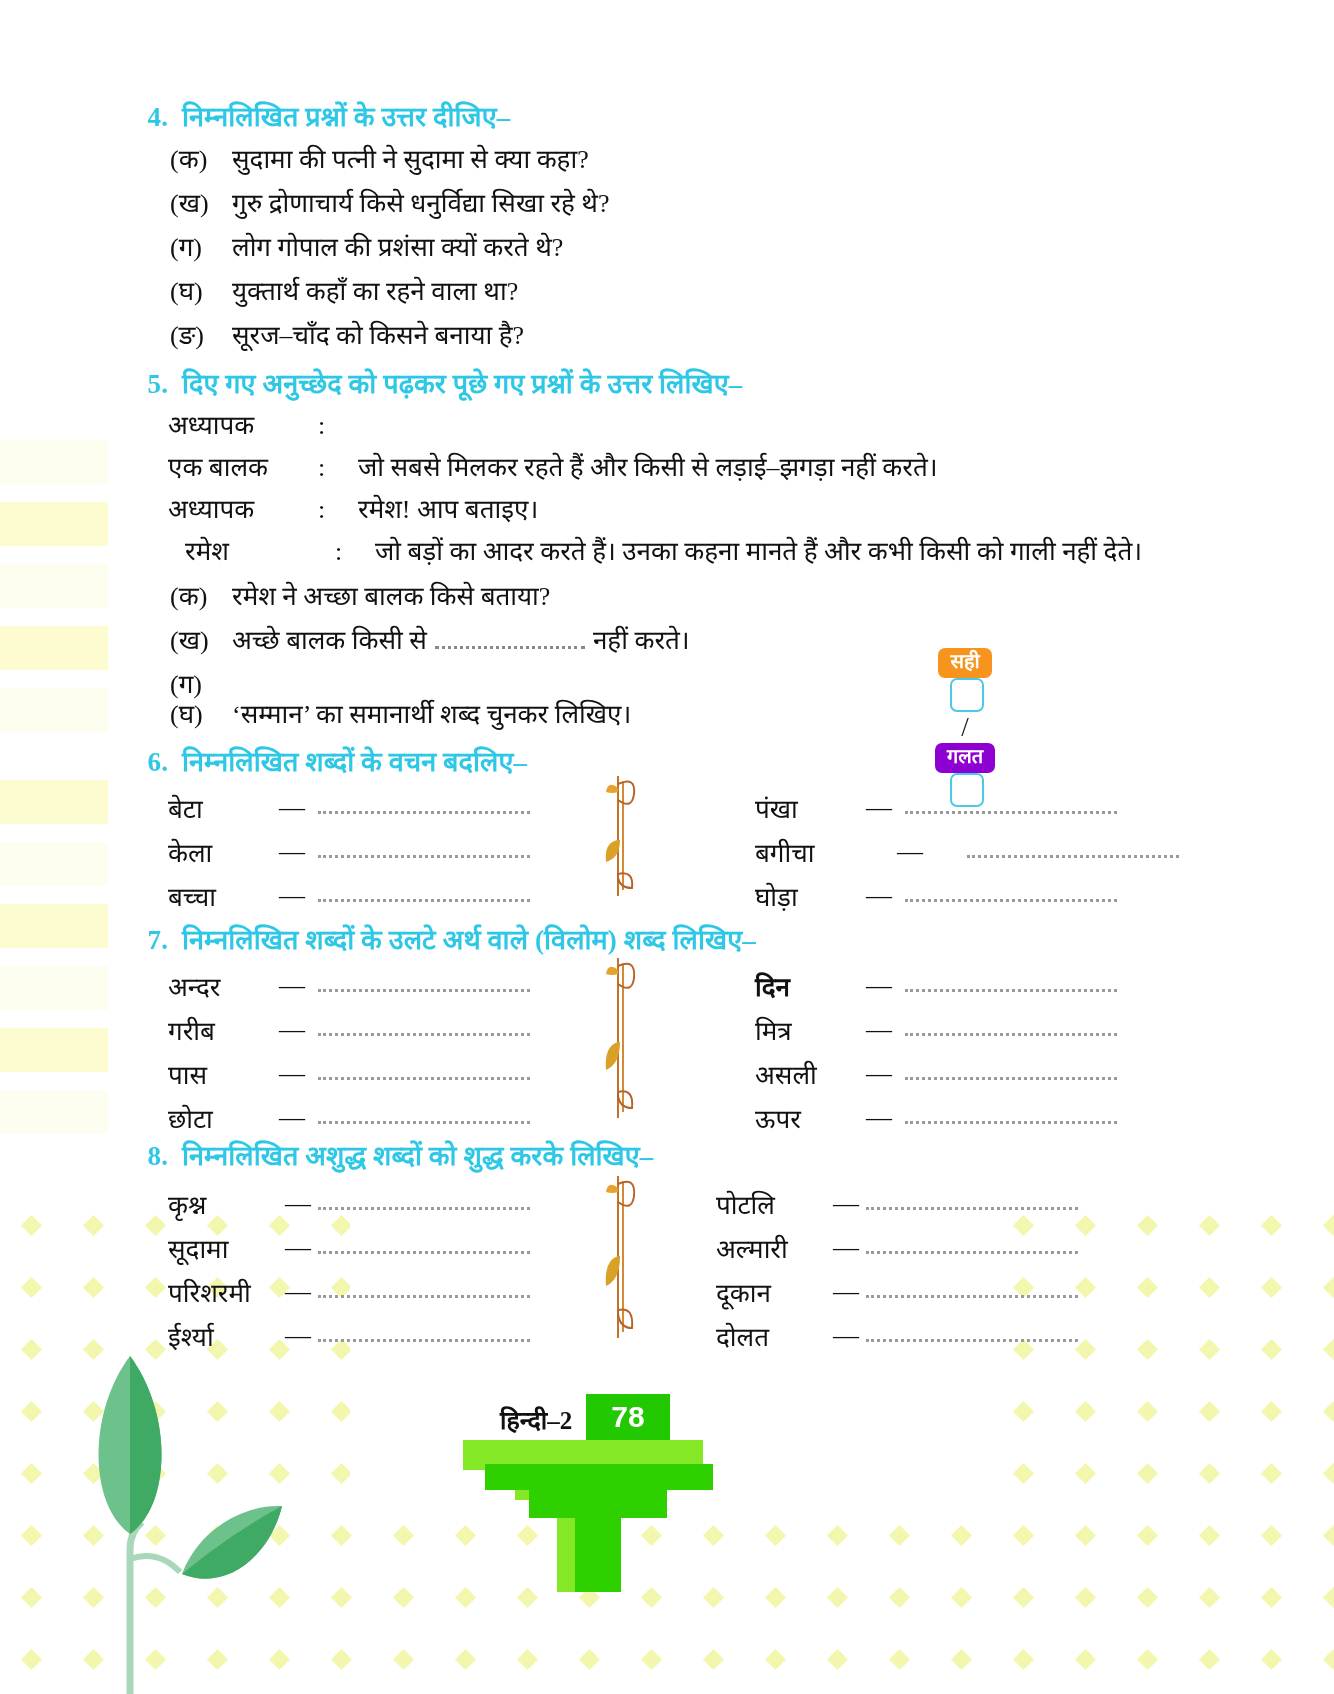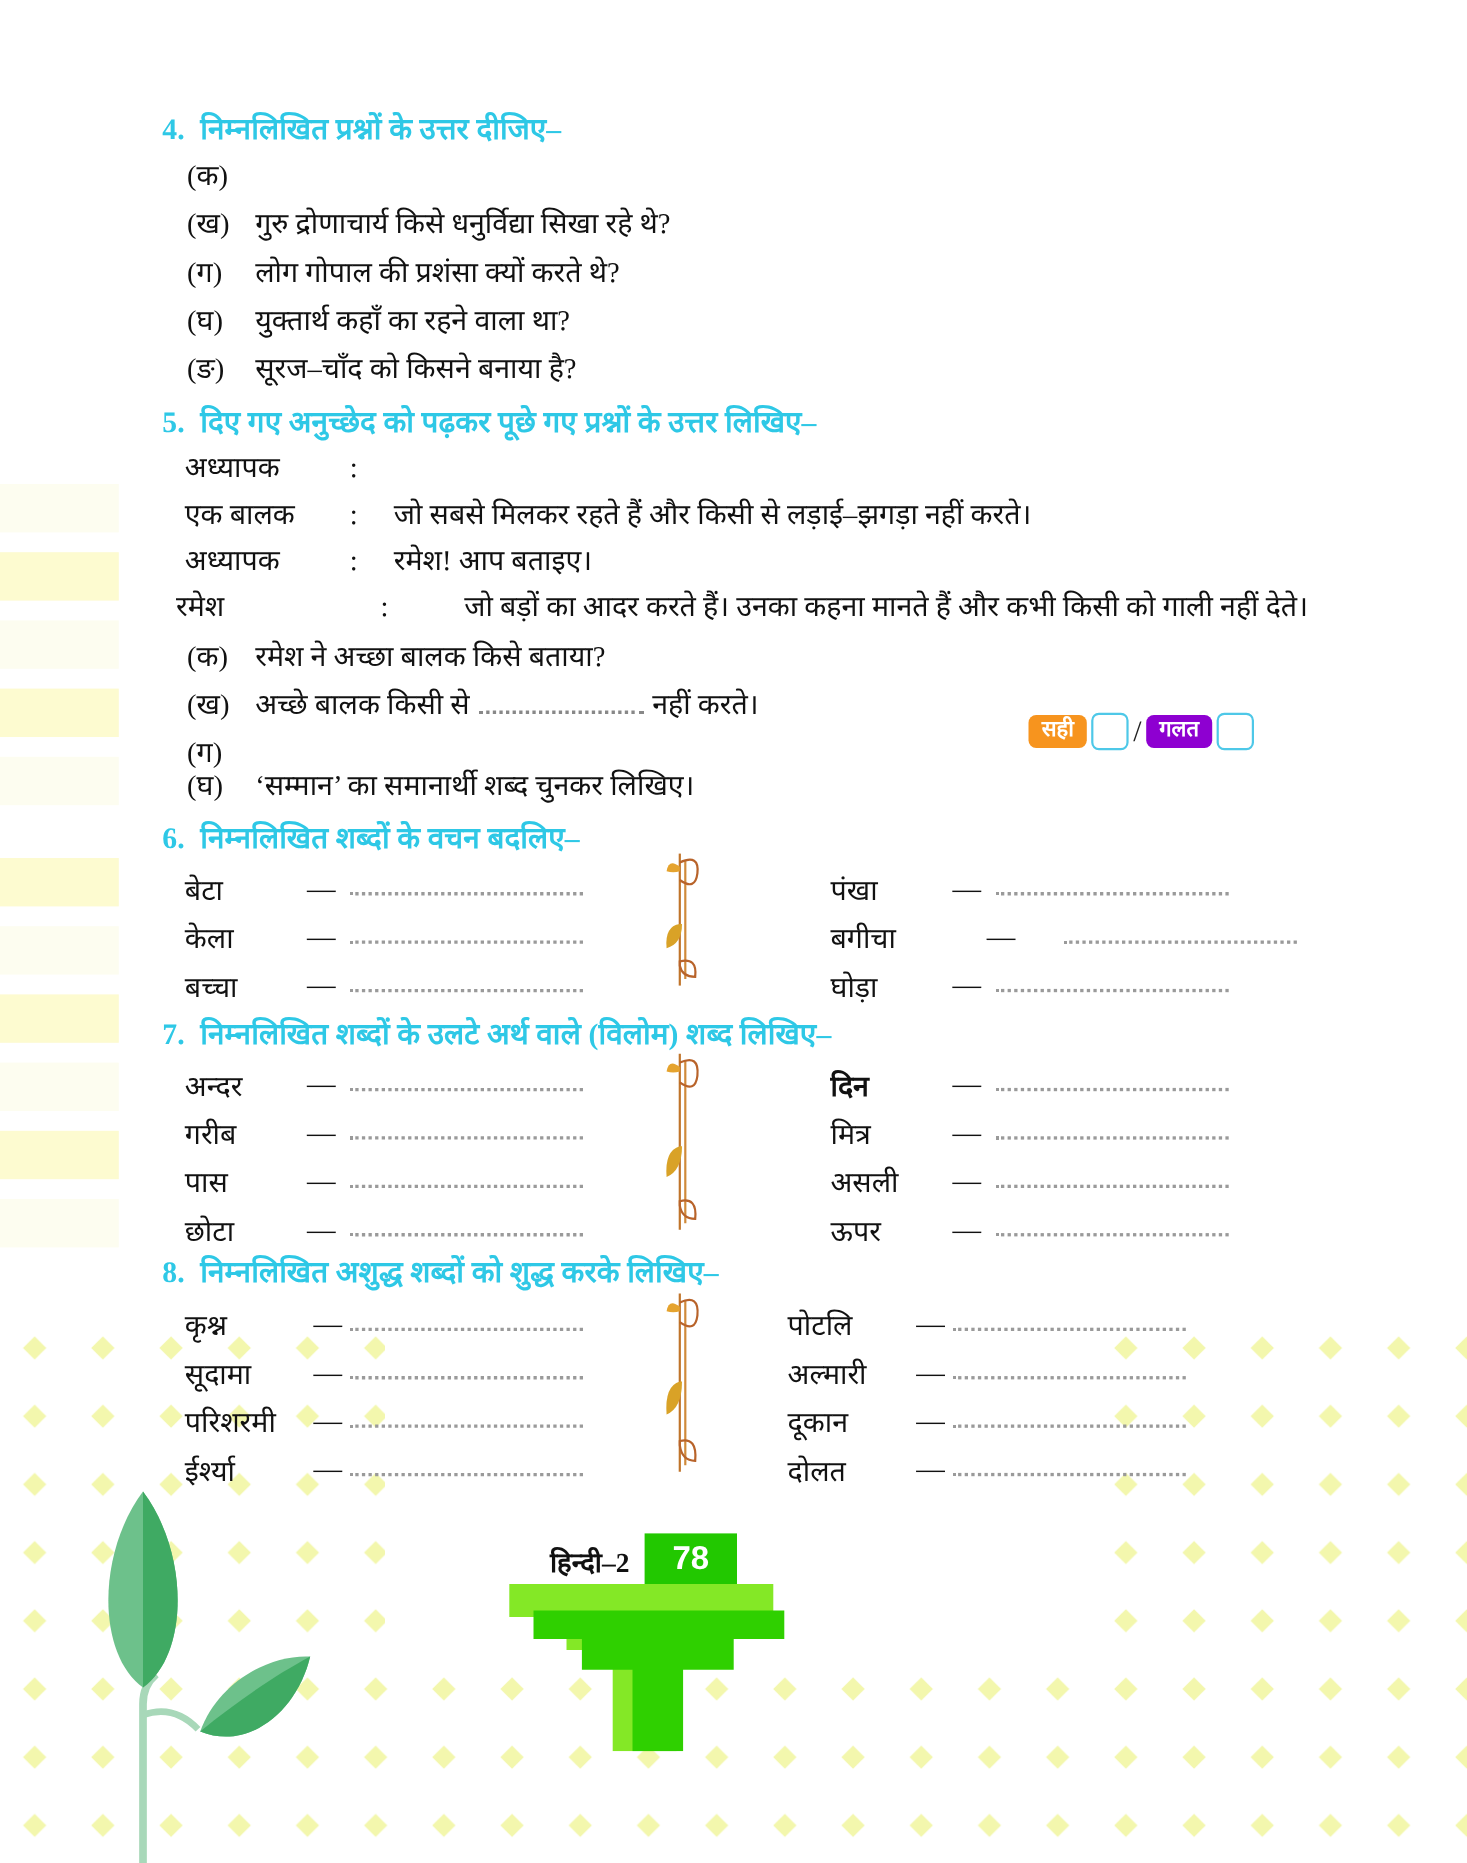--- a/index.html
+++ b/index.html
@@ -66,21 +66,21 @@
     width: 150px;
     border-bottom: 3px dotted #888;
     height: 14px;
     margin: 0 8px;
     vertical-align: middle;
   }
 
   
   .tf-group {
     position: absolute;
-    display: flex; align-items: center; gap: 0px;
+    display: flex; align-items: center; gap: 0px; flex-direction: column;
   }
   .tf-badge {
     color: #fff; font-size: 20px; font-weight: 700;
     padding: 3px 12px 6px 12px; border-radius: 7px;
     line-height: 1.05;
     font-family: "Liberation Serif", serif;
   }
   .tf-badge.correct { background: #f7941e; }
   .tf-badge.wrong  { background: #8e00d1; }
   .tf-box {
@@ -172,20 +172,21 @@
 
   <div class="content">
 
     <div class="q-block">
       <div class="q-head" style="position:absolute; left:128px; top:97px;">
         <span class="q-num">4.</span>
         <span class="q-title">निम्नलिखित प्रश्नों के उत्तर दीजिए–</span>
       </div>
       <div class="sub-row" style="position:absolute; left:170px; top:140px;">
         <span class="sub-label">(क)</span>
+        <span class="sub-text">सुदामा की पत्नी ने सुदामा से क्या कहा?</span>
       </div>
       <div class="sub-row" style="position:absolute; left:170px; top:184px;">
         <span class="sub-label">(ख)</span>
         <span class="sub-text">गुरु द्रोणाचार्य किसे धनुर्विद्या सिखा रहे थे?</span>
       </div>
       <div class="sub-row" style="position:absolute; left:170px; top:228px;">
         <span class="sub-label">(ग)</span>
         <span class="sub-text">लोग गोपाल की प्रशंसा क्यों करते थे?</span>
       </div>
       <div class="sub-row" style="position:absolute; left:170px; top:272px;">
@@ -211,21 +212,21 @@
       <div class="dlg-row" style="position:absolute; left:168px; top:448px;">
         <span class="dlg-speaker">एक बालक</span>
         <span class="dlg-colon">:</span>
         <span class="dlg-text">जो सबसे मिलकर रहते हैं और किसी से लड़ाई–झगड़ा नहीं करते।</span>
       </div>
       <div class="dlg-row" style="position:absolute; left:168px; top:490px;">
         <span class="dlg-speaker">अध्यापक</span>
         <span class="dlg-colon">:</span>
         <span class="dlg-text">रमेश! आप बताइए।</span>
       </div>
-      <div class="dlg-row" style="position:absolute; left:160px; top:532px;gap:36px;">
+      <div class="dlg-row" style="position:absolute; left:185px; top:532px;">
         <span class="dlg-speaker">रमेश</span>
         <span class="dlg-colon">:</span>
         <span class="dlg-text">जो बड़ों का आदर करते हैं। उनका कहना मानते हैं और कभी किसी को गाली नहीं देते।</span>
       </div>
 
       <div class="sub-row" style="position:absolute; left:170px; top:577px;">
         <span class="sub-label">(क)</span>
         <span class="sub-text">रमेश ने अच्छा बालक किसे बताया?</span>
       </div>
 

